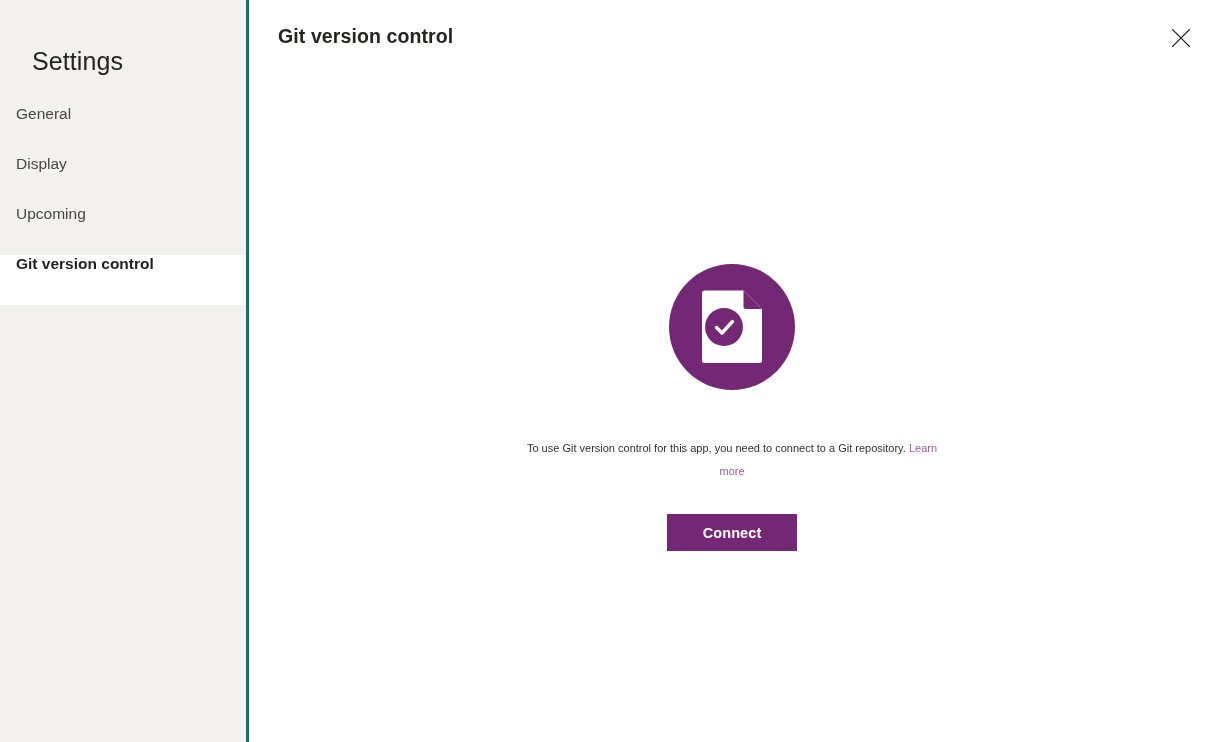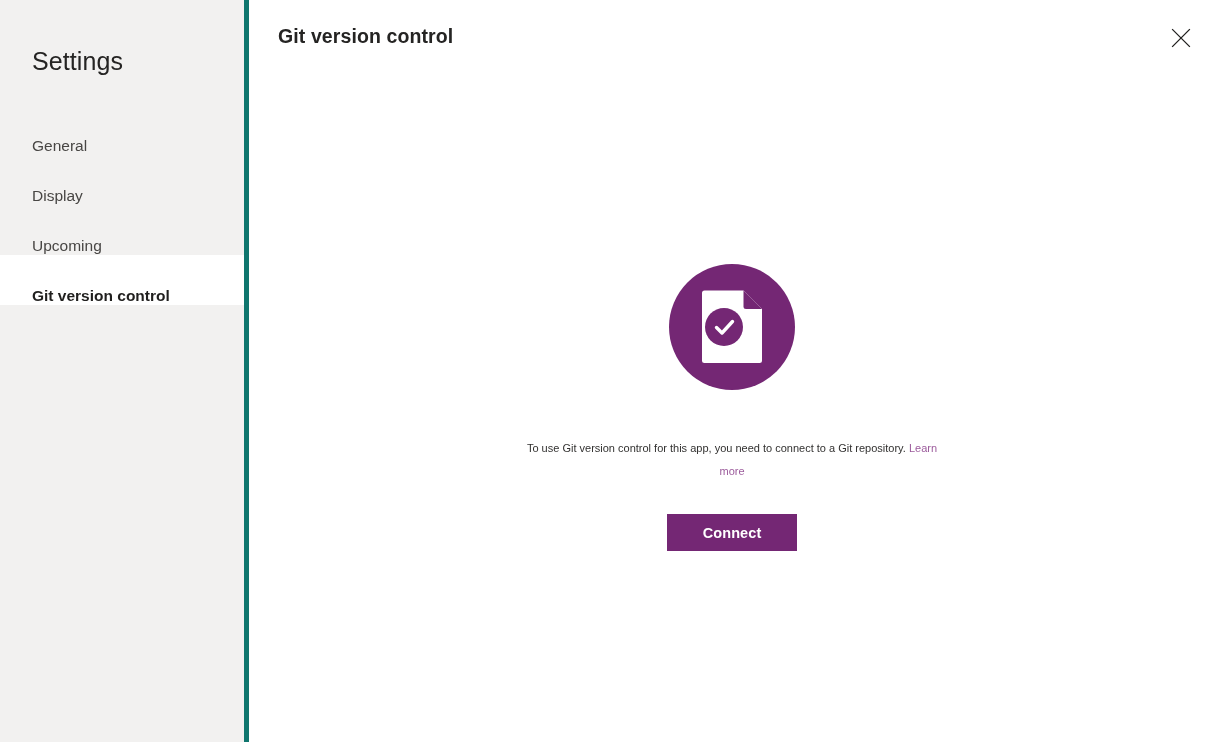--- a/index.html
+++ b/index.html
@@ -21,21 +21,21 @@
     height: 742px;
     display: flex;
     background: #ffffff;
   }
 
   
   .sidebar {
     width: 249px;
     height: 742px;
     background: #f2f1f0;
-    border-right: 5px solid #0f766e;
+    border-right: 3px solid #0f766e;
     flex: 0 0 249px;
     position: relative;
   }
 
   .sidebar-title {
     font-size: 25px;
     font-weight: 400;
     color: #252423;
     padding: 0;
     margin: 0;
@@ -48,22 +48,22 @@
   .sidebar-nav {
     position: absolute;
     top: 105px;
     left: 0;
     right: 0;
   }
 
   .sidebar-item {
     height: 50px;
     display: flex;
-    align-items: flex-end;
-    padding-left: 32px;
+    align-items: flex-start;
+    padding-left: 16px;
     font-size: 15.5px;
     color: #484644;
     cursor: pointer;
     background: transparent;
     user-select: none;
   }
 
   .sidebar-item.selected {
     background: #ffffff;
     color: #201f1e;

